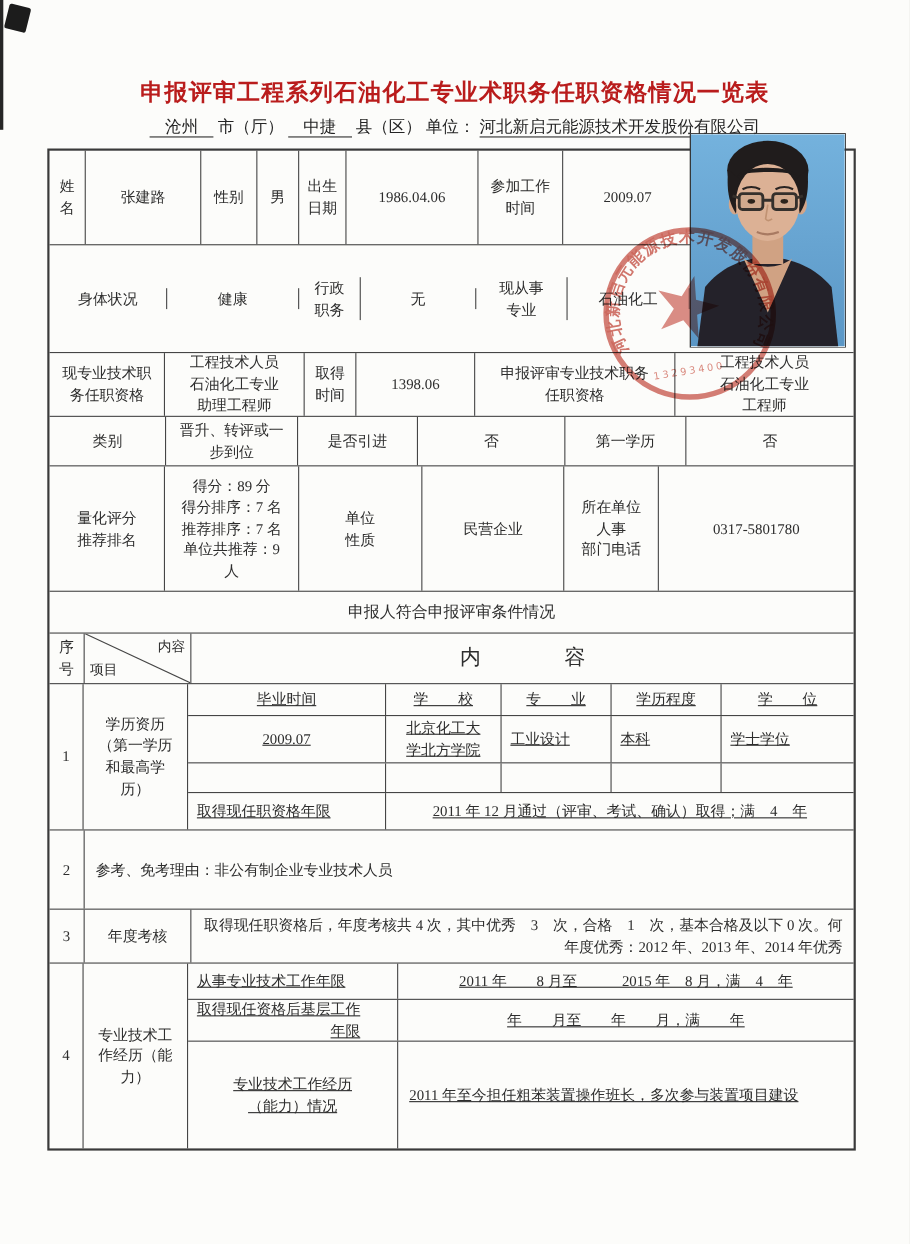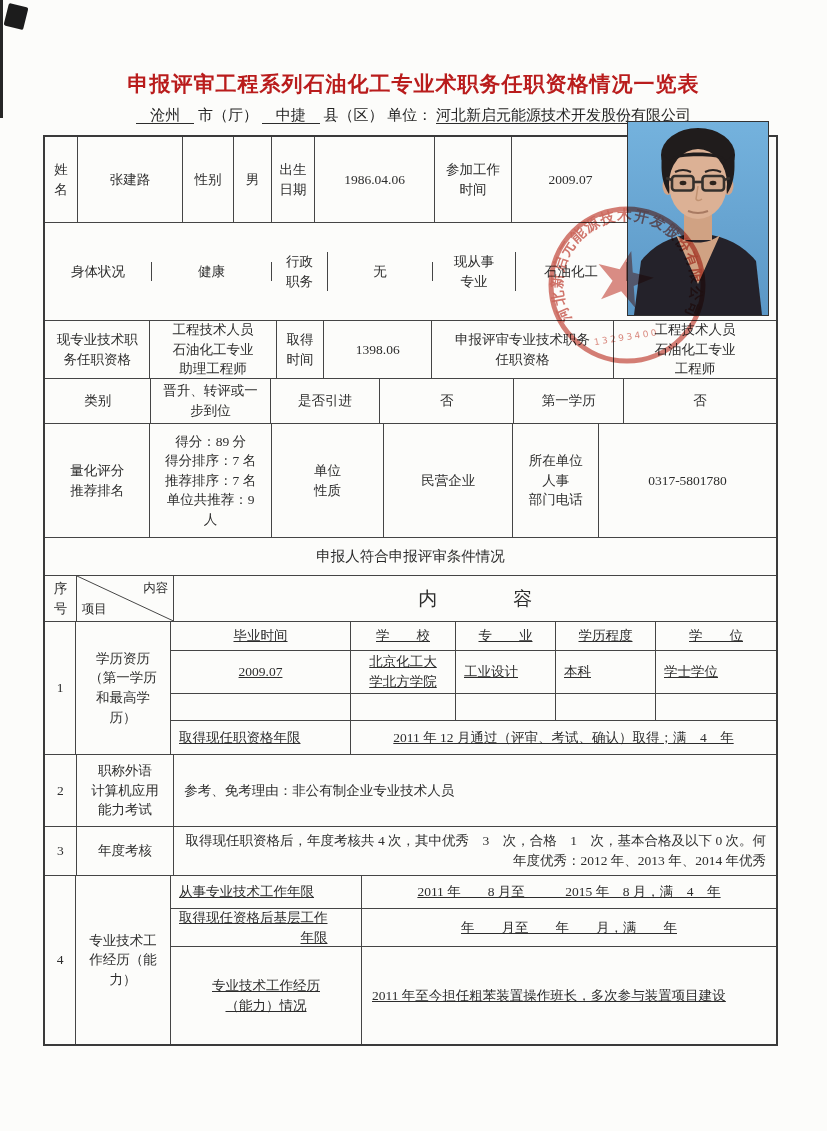--- a/index.html
+++ b/index.html
@@ -184,23 +184,20 @@
         </div>
         <div class="srow" style="height:33px">
           <div class="c al" style="width:180px">取得现任职资格年限</div>
           <div class="c" style="width:425px">2011 年 12 月通过（评审、考试、确认）取得；满　4　年</div>
         </div>
       </div>
     </div>
 
     <div class="row" style="height:71px">
       <div class="c" style="width:32px">2</div>
-      <div class="c" style="width:98px">职称外语
-计算机应用
-能力考试</div>
       <div class="c al pad" style="width:605px">参考、免考理由：非公有制企业专业技术人员</div>
     </div>
 
     <div class="row" style="height:48px">
       <div class="c" style="width:32px">3</div>
       <div class="c" style="width:98px">年度考核</div>
       <div class="c al pad" style="width:605px">取得现任职资格后，年度考核共 4 次，其中优秀　3　次，合格　1　次，基本合格及以下 0 次。何年度优秀：2012 年、2013 年、2014 年优秀</div>
     </div>
 
     <div class="row">

